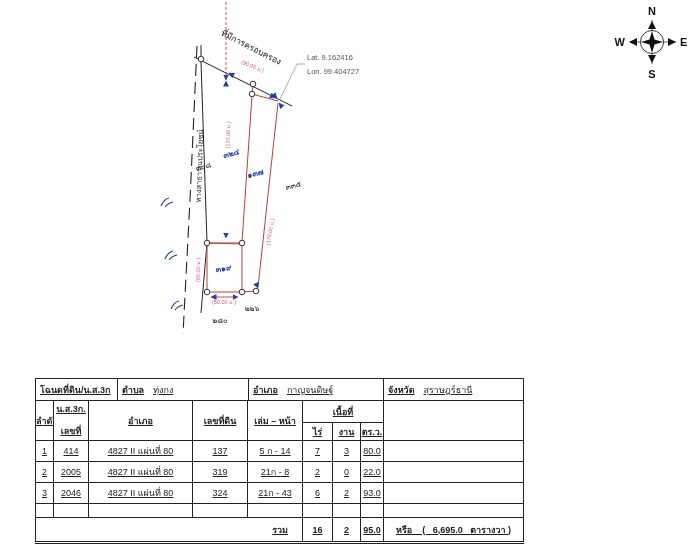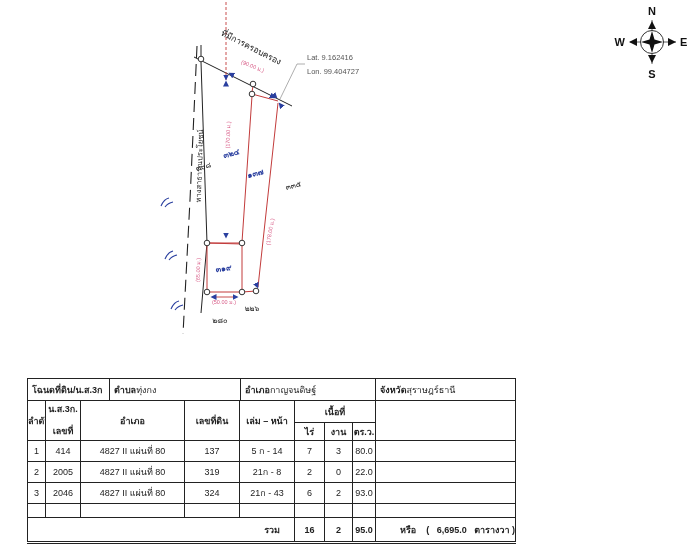--- a/index.html
+++ b/index.html
@@ -1,34 +1,34 @@
 <!DOCTYPE html>
 <html><head>
 <meta charset="utf-8">
 <style>
   html,body{margin:0;padding:0;background:#fff;}
   .page{position:relative;width:691px;height:551px;background:#fff;overflow:hidden;
         font-family:"Liberation Sans",sans-serif;color:#222;}
   .diagram-svg{position:absolute;left:0;top:0;}
   
-  .tbl-wrap{position:absolute;left:27px;top:378px;width:490px;}
+  .tbl-wrap{position:absolute;left:35px;top:378px;width:490px;text-decoration:underline;}
   table{border-collapse:collapse;table-layout:fixed;width:488px;}
   td{border:1px solid #222;font-size:9px;padding:0;text-align:center;vertical-align:middle;
      overflow:hidden;white-space:nowrap;}
   .hdr-table td{height:21px;text-align:left;padding-left:4px;}
   .hdr-table .lbl{font-weight:bold;}
-  .hdr-table .val{font-weight:normal;}
+  .hdr-table .val{margin-left:9px;font-weight:normal;}
   .main-table{margin-top:-1px;}
   .main-table tr.h1 td{height:21px;font-weight:bold;}
   .main-table tr.h2 td{height:17px;font-weight:bold;}
   .main-table tr.dr td{height:20px;}
   .main-table tr.er td{height:13px;}
   .main-table tr.total td{height:23px;font-weight:bold;border-bottom:3px double #222;margin-top:27px;}
   .sum-label{text-align:right !important;padding-right:14px !important;}
-  .note-cell{text-align:right;white-space:pre !important;}
+  .note-cell{text-align:center;white-space:pre !important;}
   .two-line div{line-height:11px;}
   .two-line div:first-child{margin-bottom:11px;}
 </style>
 </head>
 <body>
 
 <div class="page">
 
   <svg class="diagram-svg" width="691" height="378" viewBox="0 0 691 378">
     <defs>

